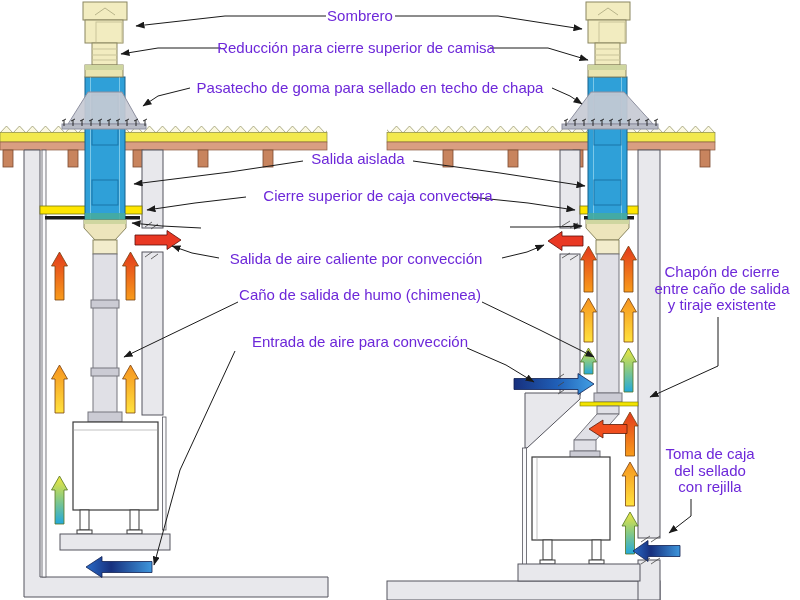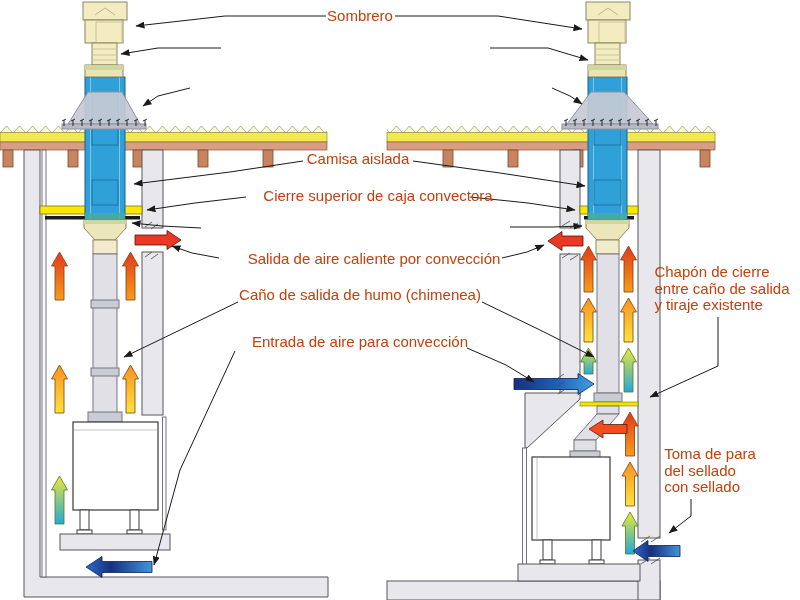--- a/index.html
+++ b/index.html
@@ -1,20 +1,20 @@
 <!DOCTYPE html>
 <html><head>
 <meta charset="utf-8">
 <style>
   html,body{margin:0;padding:0;background:#ffffff;}
   #stage{position:relative;width:800px;height:600px;background:#ffffff;overflow:hidden;
          font-family:"Liberation Sans",sans-serif;}
   #diagram-svg{position:absolute;left:0;top:0;}
   .lbl{position:absolute;transform:translateX(-50%);font-size:15px;line-height:16.5px;
-       color:#c2410c;white-space:nowrap;text-align:left;}
+       color:#6d28d9;white-space:nowrap;text-align:center;}
   .lbl span{display:block;}
 </style>
 </head>
 <body>
 
 <div id="stage">
 
 <svg id="diagram-svg" width="800" height="600" viewBox="0 0 800 600">
   <defs>
     <pattern id="corr" width="13" height="7" patternUnits="userSpaceOnUse">
@@ -243,29 +243,31 @@
     <polyline points="238,302 180,330 124,357" marker-end="url(#ah)"></polyline>
     <polyline points="482,302 540,330 594,357" marker-end="url(#ah)"></polyline>
     <polyline points="235,351 180,470 154,565" marker-end="url(#ah)"></polyline>
     <polyline points="467,348 506,365 534,382" marker-end="url(#ah)"></polyline>
     <polyline points="718,317 718,366 650,397" marker-end="url(#ah)"></polyline>
     <polyline points="691,499 691,516 669,533" marker-end="url(#ah)"></polyline>
   </g>
 </svg>
 
 <div class="lbl" style="left:360px;top:8px">Sombrero</div>
-<div class="lbl" style="left:358px;top:151px">Camisa aislada</div>
+<div class="lbl" style="left:356px;top:40px">Reducción para cierre superior de camisa</div>
+<div class="lbl" style="left:370px;top:80px">Pasatecho de goma para sellado en techo de chapa</div>
+<div class="lbl" style="left:358px;top:151px">Salida aislada</div>
 <div class="lbl" style="left:378px;top:188px">Cierre superior de caja convectora</div>
-<div class="lbl" style="left:374px;top:251px">Salida de aire caliente por convección</div>
+<div class="lbl" style="left:356px;top:251px">Salida de aire caliente por convección</div>
 <div class="lbl" style="left:360px;top:287px">Caño de salida de humo (chimenea)</div>
 <div class="lbl" style="left:722px;top:264px">
   <span>Chapón de cierre</span>
   <span>entre caño de salida</span>
   <span>y tiraje existente</span>
 </div>
 <div class="lbl" style="left:360px;top:334px">Entrada de aire para convección</div>
 <div class="lbl" style="left:710px;top:446px">
-  <span>Toma de para</span>
+  <span>Toma de caja</span>
   <span>del sellado</span>
-  <span>con sellado</span>
+  <span>con rejilla</span>
 </div>
 
 </div>
 
 </body></html>

